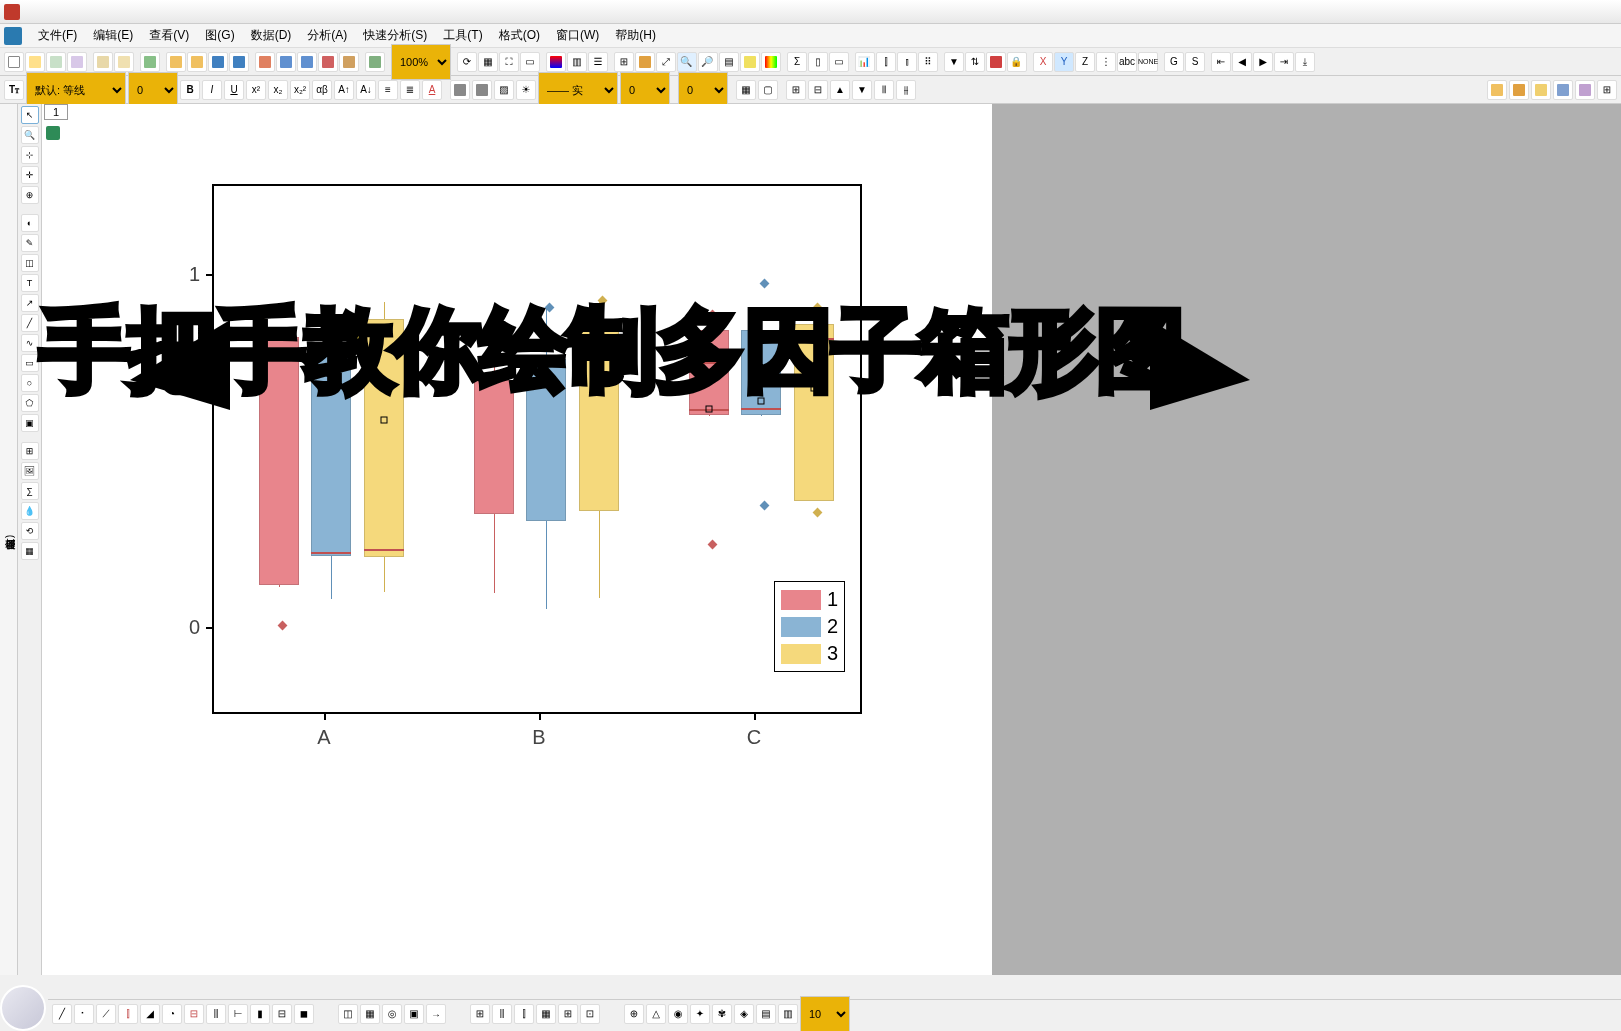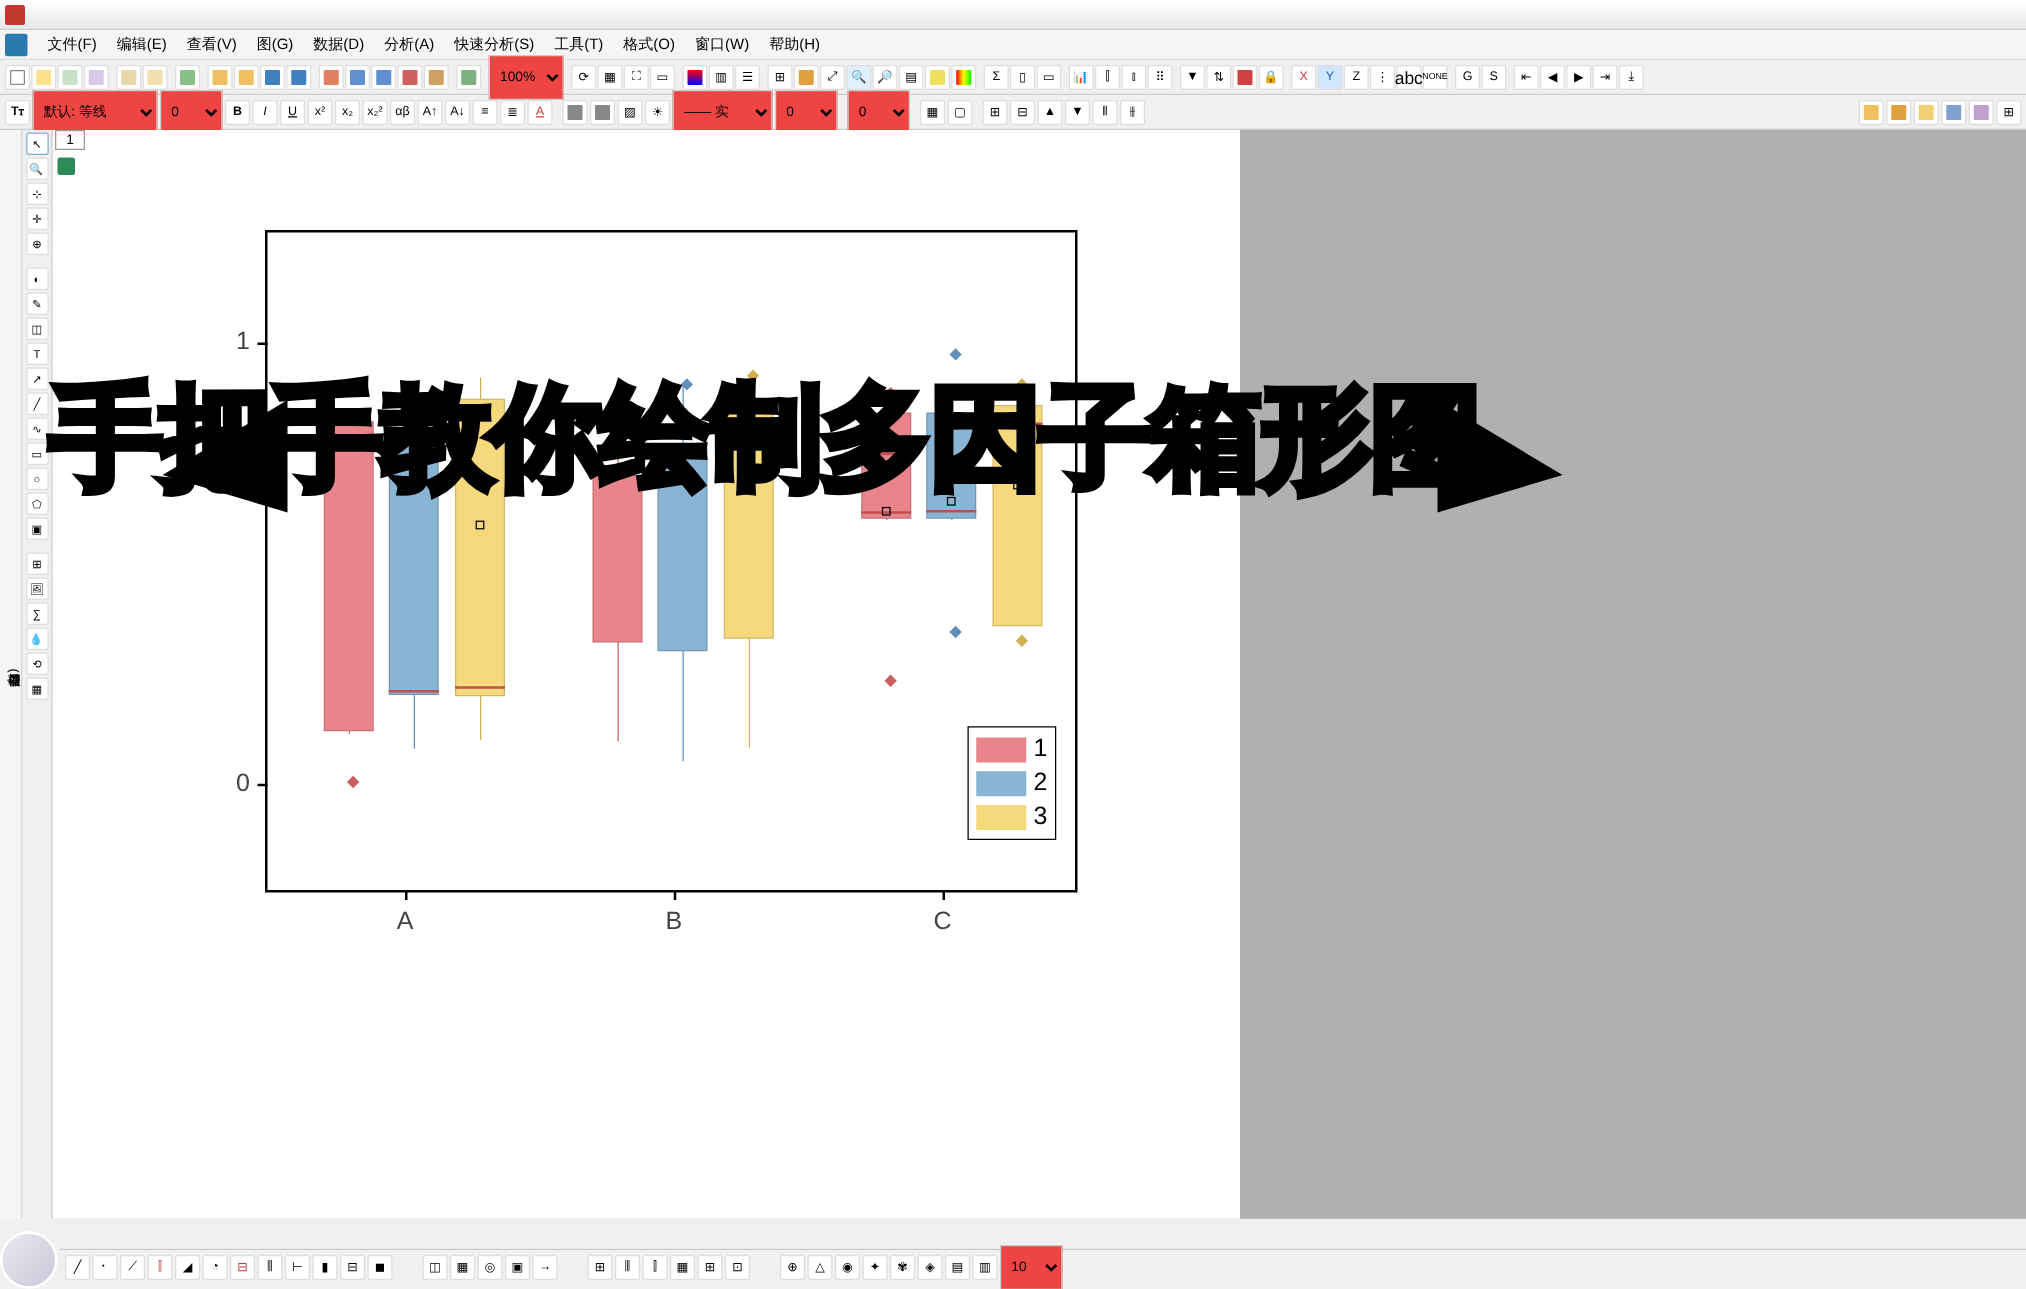--- a/index.html
+++ b/index.html
@@ -9,21 +9,21 @@
 .titlebar-icon { width: 16px; height: 16px; background: #c0392b; border-radius: 2px; margin-right: 6px; }
 .titlebar-text { font-size: 13px; color: #000; }
 
 .menubar { height: 24px; background: #f5f5f5; display: flex; align-items: center; padding: 0 4px; border-bottom: 1px solid #ddd; }
 .menubar-icon { width: 18px; height: 18px; background: #2a7ab0; border-radius: 2px; margin-right: 8px; }
 .menu-item { padding: 2px 8px; cursor: pointer; font-size: 12px; }
 
 .toolbar { height: 28px; background: #f0f0f0; display: flex; align-items: center; padding: 2px 4px; border-bottom: 1px solid #ccc; gap: 1px; }
 .tb-btn { width: 20px; height: 20px; background: #fff; border: 1px solid #ddd; border-radius: 2px; cursor: pointer; display: flex; align-items: center; justify-content: center; font-size: 10px; }
 .tb-sep { width: 4px; }
-.tb-select { height: 36px; border: 1px solid #ccc; font-size: 11px; padding: 0 4px; background: #ef4444; }
+.tb-select { height: 36px; border: 1px solid #ccc; font-size: 11px; padding: 0 4px; background: #eab308; }
 .tb-zoom { width: 60px; }
 .tb-font { width: 100px; }
 .tb-size { width: 50px; }
 
 .format-toolbar { height: 28px; background: #f0f0f0; display: flex; align-items: center; padding: 2px 4px; border-bottom: 1px solid #ccc; gap: 2px; }
 
 .main-area { display: flex; height: calc(100% - 160px); }
 .left-text-panel { width: 18px; background: #f5f5f5; border-right: 1px solid #ccc; display: flex; flex-direction: column; align-items: center; padding: 4px 0; font-size: 10px; writing-mode: vertical-rl; gap: 8px; }
 .panel-label { padding: 4px 0; }
 
@@ -185,21 +185,21 @@
   <div class="tb-btn">⇅</div>
   <div class="tb-btn">
       <div class="icon-color" style="background:#d04040"></div>
     </div>
   <div class="tb-btn">🔒</div>
   <div class="tb-sep"></div>
   <div class="tb-btn" style="color:#d04040">X</div>
   <div class="tb-btn" style="background:#d0e8ff;color:#2060c0">Y</div>
   <div class="tb-btn">Z</div>
   <div class="tb-btn">⋮</div>
-  <div class="tb-btn" style="font-size:14px">abc</div>
+  <div class="tb-btn" style="font-size:10px">abc</div>
   <div class="tb-btn" style="font-size:7px">NONE</div>
   <div class="tb-sep"></div>
   <div class="tb-btn">G</div>
   <div class="tb-btn">S</div>
   <div class="tb-sep"></div>
   <div class="tb-btn">⇤</div>
   <div class="tb-btn">◀</div>
   <div class="tb-btn">▶</div>
   <div class="tb-btn">⇥</div>
   <div class="tb-btn">⤓</div>

